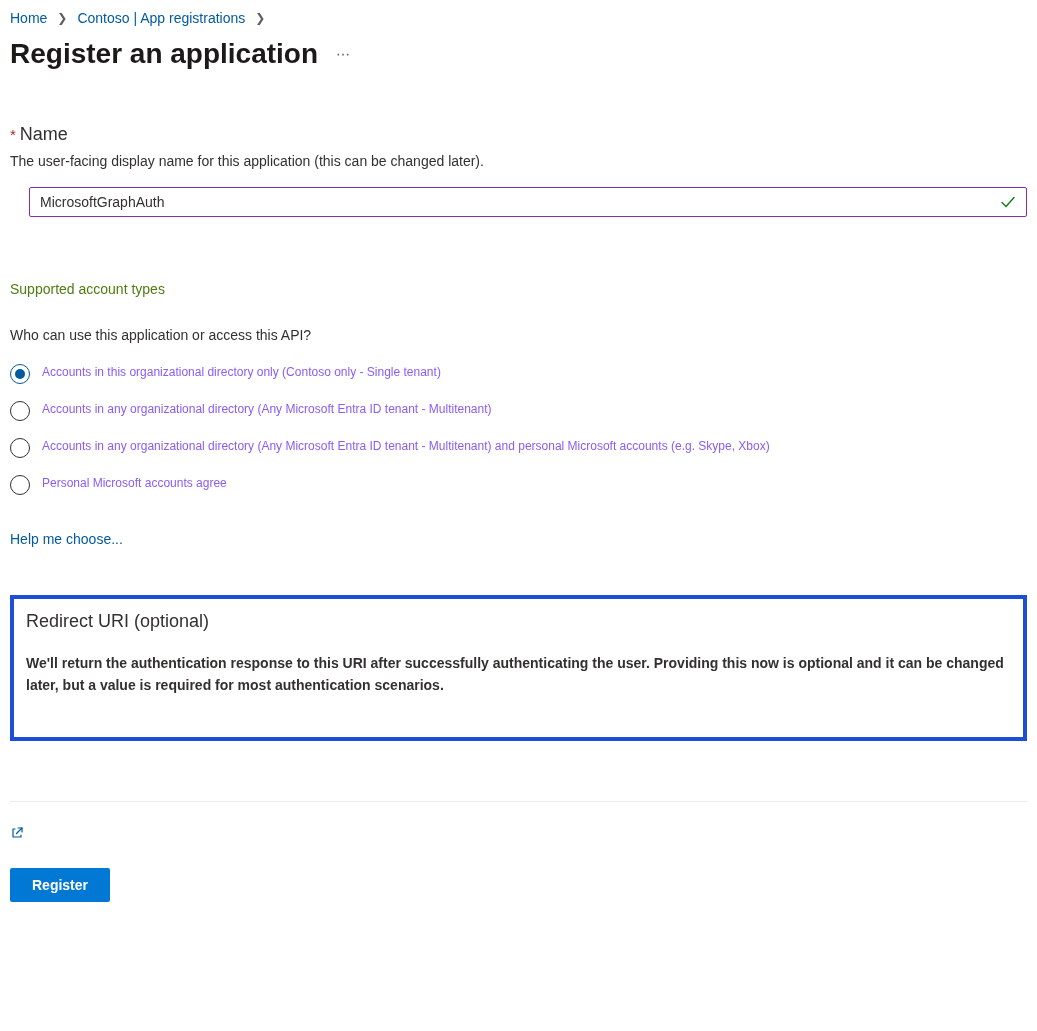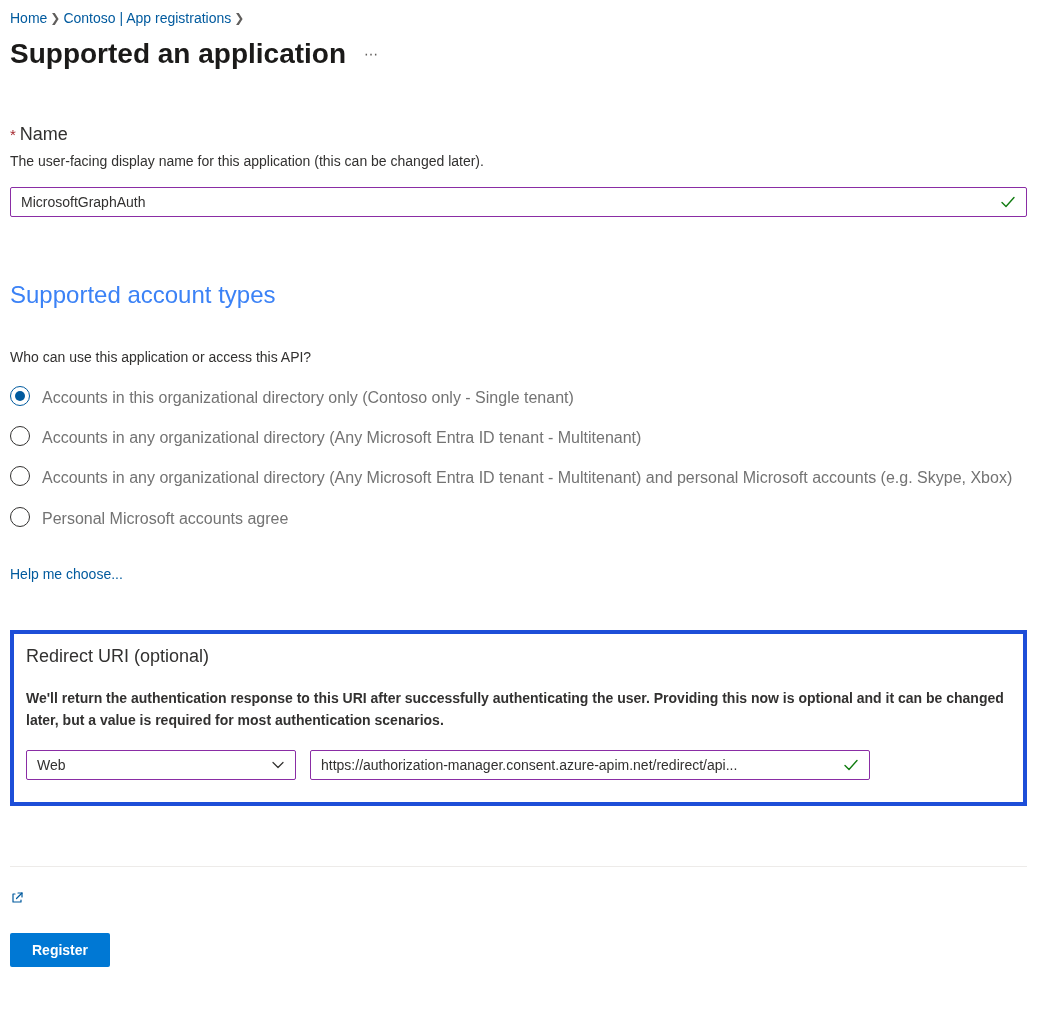--- a/index.html
+++ b/index.html
@@ -7,21 +7,21 @@
     font-family: "Segoe UI", -apple-system, BlinkMacSystemFont, sans-serif;
     font-size: 14px;
     color: #323130;
     background: #ffffff;
     padding: 10px 10px 20px 10px;
     width: 1037px;
   }
   .breadcrumb {
     display: flex;
     align-items: center;
-    gap: 3px;
+    gap: 10px;
     font-size: 14px;
     margin-bottom: 12px;
   }
   .breadcrumb a { color: #005a9e; text-decoration: none; }
   .breadcrumb .sep { color: #605e5c; font-size: 12px; }
   .page-title {
     font-size: 28px;
     font-weight: 600;
     color: #1b1a19;
     margin-bottom: 54px;
@@ -34,37 +34,38 @@
   .req { color: #a4262c; font-size: 15px; }
   .field-label { font-size: 18px; color: #323130; }
   .field-desc { font-size: 14px; color: #323130; margin-bottom: 18px; }
   .name-input-wrap {
     position: relative;
     border: 1px solid #8a2da5;
     border-radius: 2px;
     display: flex;
     align-items: center;
     padding: 6px 10px;
+    margin-left: 19px;
   }
   .name-input {
     flex: 1;
     border: none;
     outline: none;
     font-size: 14px;
     font-family: inherit;
     color: #323130;
   }
   .check-icon { position: absolute; right: 10px; }
   .check-icon svg { display: block; }
   .section-title {
-    font-size: 24px;
-    color: #3b82f6;
+    font-size: 14px;
+    color: #4d7c0f;
     font-weight: 400;
     margin-top: 64px;
-    margin-bottom: 40px;
+    margin-bottom: 30px;
   }
   .section-sub {
     font-size: 14px;
     color: #323130;
     margin-bottom: 20px;
   }
   .radio-group { display: flex; flex-direction: column; gap: 16px; }
   .radio-row {
     display: flex;
     align-items: flex-start;
@@ -80,21 +81,21 @@
     margin-top: 1px;
   }
   .radio-row.selected .radio-outer { border-color: #005a9e; }
   .radio-inner {
     width: 10px; height: 10px;
     border-radius: 50%;
     background: #005a9e;
     display: none;
   }
   .radio-row.selected .radio-inner { display: block; }
-  .radio-label { font-size: 16px; color: #737373; line-height: 1.45; padding-top: 1px; }
+  .radio-label { font-size: 12px; color: #8b5cf6; line-height: 1.45; padding-top: 1px; }
   .help-link {
     display: inline-block;
     margin-top: 36px;
     color: #005a9e;
     text-decoration: none;
     font-size: 14px;
   }
   .highlight-box {
     border: 4px solid #1d4ed8;
     margin-top: 48px;
@@ -173,21 +174,21 @@
 
 <nav class="breadcrumb">
   <a href="#">Home</a>
   <span class="sep">❯</span>
   <a href="#">Contoso | App registrations</a>
   <span class="sep">❯</span>
 </nav>
 
 
 <h1 class="page-title">
-  <span>Supported an application</span>
+  <span>Register an application</span>
   <span class="dots">⋯</span>
 </h1>
 
 
 <div class="field-label-row">
   <span class="req">*</span>
   <span class="field-label">Name</span>
 </div>
 <p class="field-desc">The user-facing display name for this application (this can be changed later).</p>
 <div class="name-input-wrap">
@@ -223,38 +224,20 @@
     <span class="radio-label">Personal Microsoft accounts agree</span>
   </label>
 </div>
 
 <a href="#" class="help-link">Help me choose...</a>
 
 
 <div class="highlight-box">
   <h2 class="redirect-title">Redirect URI (optional)</h2>
   <p class="redirect-desc">We'll return the authentication response to this URI after successfully authenticating the user. Providing this now is optional and it can be changed later, but a value is required for most authentication scenarios.</p>
-  <div class="redirect-row">
-    <div class="platform-select">
-      <span>Web</span>
-      <span class="chevron">
-        <svg width="14" height="14" viewBox="0 0 14 14">
-            <path d="M2 4.5 L7 9.5 L12 4.5" stroke="#323130" stroke-width="1.2" fill="none" stroke-linecap="round" stroke-linejoin="round"></path>
-          </svg>
-      </span>
-    </div>
-    <div class="uri-input-wrap">
-      <input class="uri-input" type="text" value="https://authorization-manager.consent.azure-apim.net/redirect/api..." style="">
-      <span class="check-icon">
-        <svg width="16" height="16" viewBox="0 0 16 16">
-            <path d="M2 8.5 L6 12.5 L14 3.5" stroke="#107c10" stroke-width="1.4" fill="none" stroke-linecap="round" stroke-linejoin="round"></path>
-          </svg>
-      </span>
-    </div>
-  </div>
 </div>
 
 <hr class="divider">
 
 <div class="policies-row">
   <span class="ext">
     <svg width="14" height="14" viewBox="0 0 14 14">
       <path d="M5 3 H3 V11 H11 V9" stroke="#005a9e" stroke-width="1.2" fill="none" stroke-linecap="round" stroke-linejoin="round"></path>
       <path d="M8 2 H12 V6" stroke="#005a9e" stroke-width="1.2" fill="none" stroke-linecap="round" stroke-linejoin="round"></path>
       <path d="M12 2 L6.5 7.5" stroke="#005a9e" stroke-width="1.2" fill="none" stroke-linecap="round"></path>

